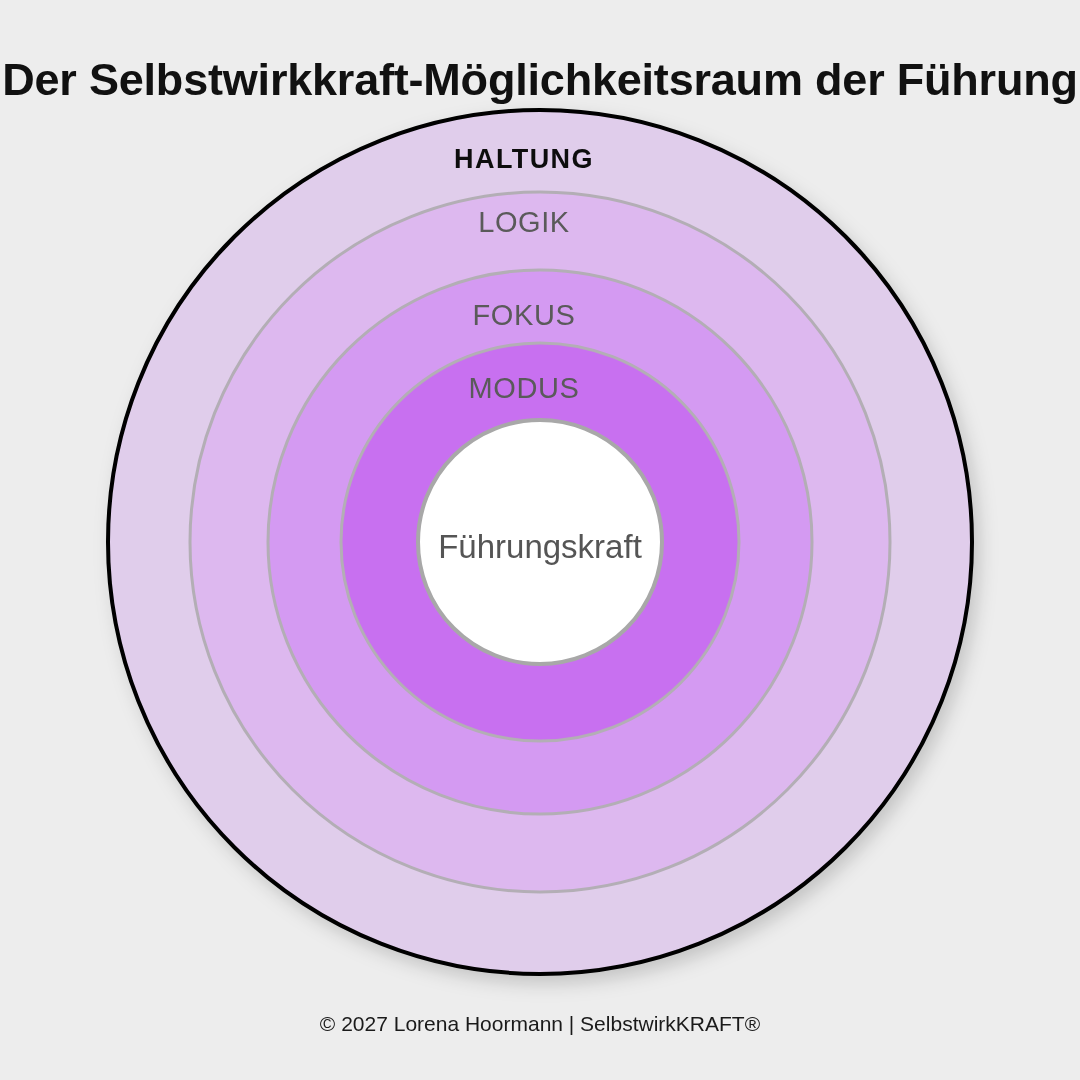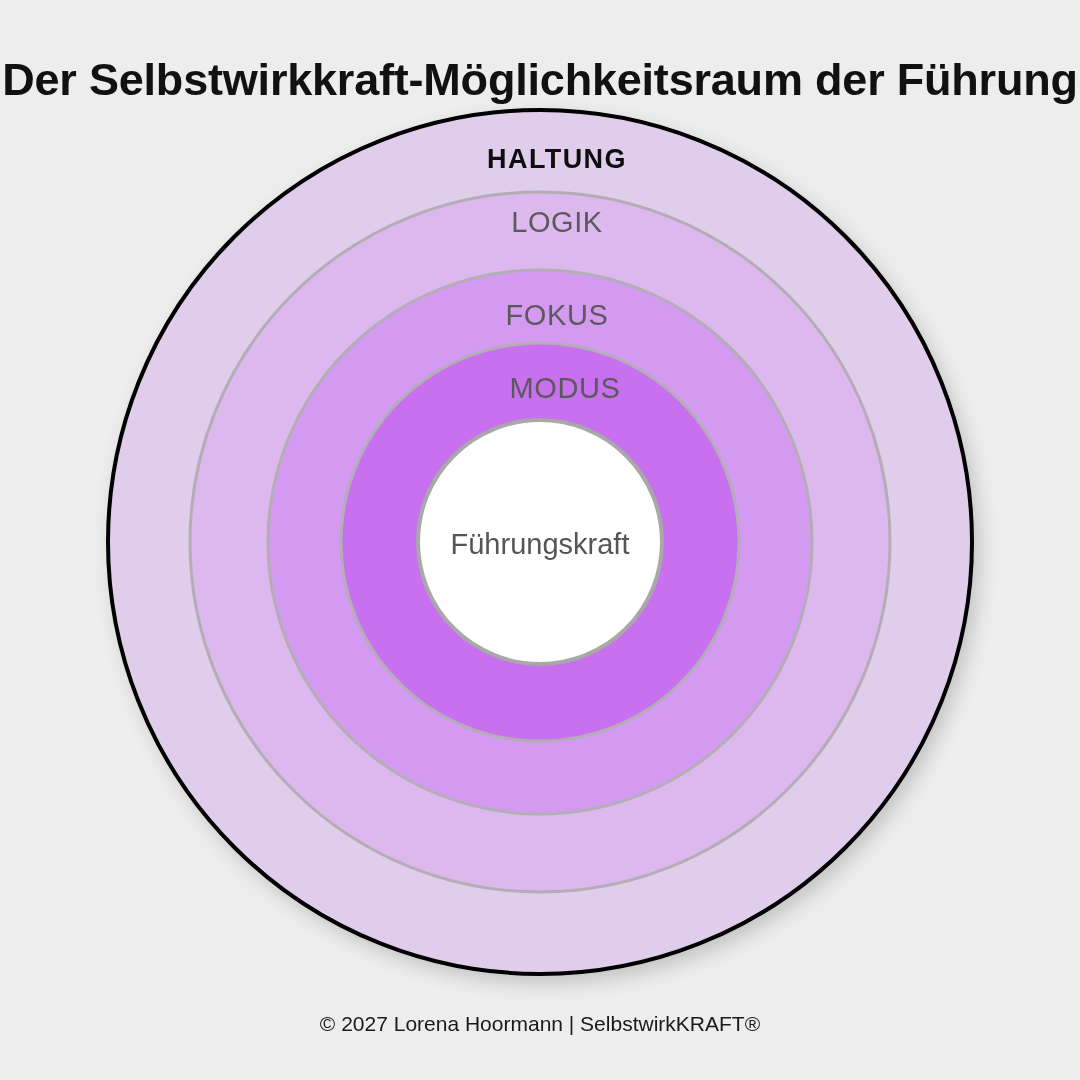--- a/index.html
+++ b/index.html
@@ -54,41 +54,40 @@
   }
 
   
   .ring-label {
     position: absolute;
     left: 0;
     width: 1048px;
     text-align: center;
     white-space: nowrap;
     pointer-events: none;
-    margin-left: 33px;
   }
   .ring-label.outer {
     font-size: 27px;
     font-weight: bold;
     color: #0d0d0d;
     letter-spacing: 1.4px;
   }
   .ring-label.inner {
     font-size: 29px;
     font-weight: normal;
     color: #5a5a5a;
     letter-spacing: 0.6px;
   }
 
   .center-label {
     position: absolute;
     left: 0;
     width: 1080px;
     text-align: center;
-    font-size: 29px;
+    font-size: 33px;
     font-weight: normal;
     color: #555555;
     white-space: nowrap;
     pointer-events: none;
   }
 
   
   .footer-credit {
     position: absolute;
     left: 0;
@@ -119,20 +118,20 @@
           <circle cx="540" cy="542" r="350" fill="#ddb8ef" stroke="#b3aeb5" stroke-width="3"></circle>
           <circle cx="540" cy="542" r="272" fill="#d49af2" stroke="#b3aeb5" stroke-width="3"></circle>
           <circle cx="540" cy="542" r="199" fill="#c870f0" stroke="#b3aeb5" stroke-width="3"></circle>
         </g>
       <circle id="core-circle" cx="540" cy="542" r="122" fill="#ffffff" stroke="#a8a8a8" stroke-width="4"></circle>
     </svg>
 
     <div class="ring-label outer" style="top: 144px; color: rgb(13, 13, 13); font-weight: bold;">HALTUNG</div>
     <div class="ring-label inner" style="top: 206px; color: rgb(90, 90, 90); font-weight: normal;">LOGIK</div>
     <div class="ring-label inner" style="top: 299px; color: rgb(90, 90, 90); font-weight: normal;">FOKUS</div>
-    <div class="ring-label inner" style="top: 372px; color: rgb(90, 90, 90); font-weight: normal; padding-left: 8px;">MODUS</div>
+    <div class="ring-label inner" style="top: 372px; color: rgb(90, 90, 90); font-weight: normal;">MODUS</div>
 
     <div class="center-label" style="top: 528px; color: rgb(85, 85, 85);">Führungskraft</div>
   </div>
 
   <div class="footer-credit" style="color: rgb(26, 26, 26);">© 2027 Lorena Hoormann | SelbstwirkKRAFT®</div>
 
 </div>
 
 </body></html>

